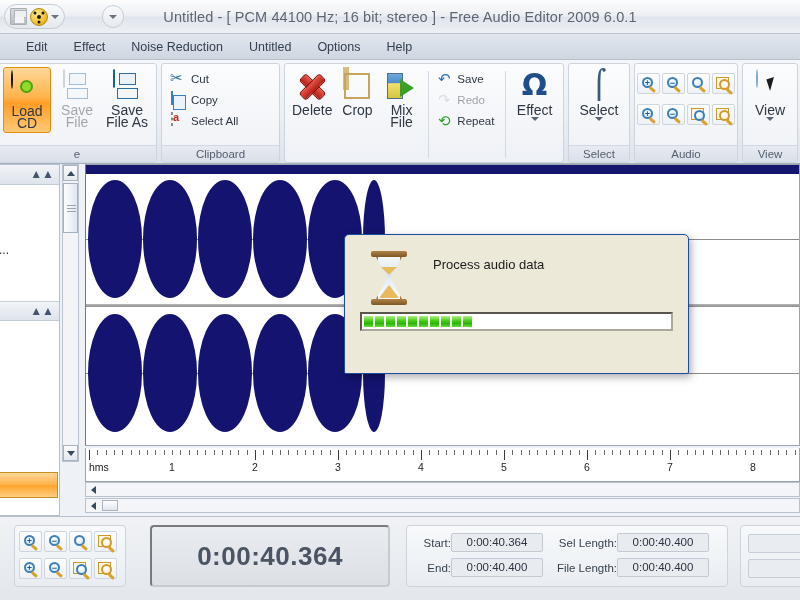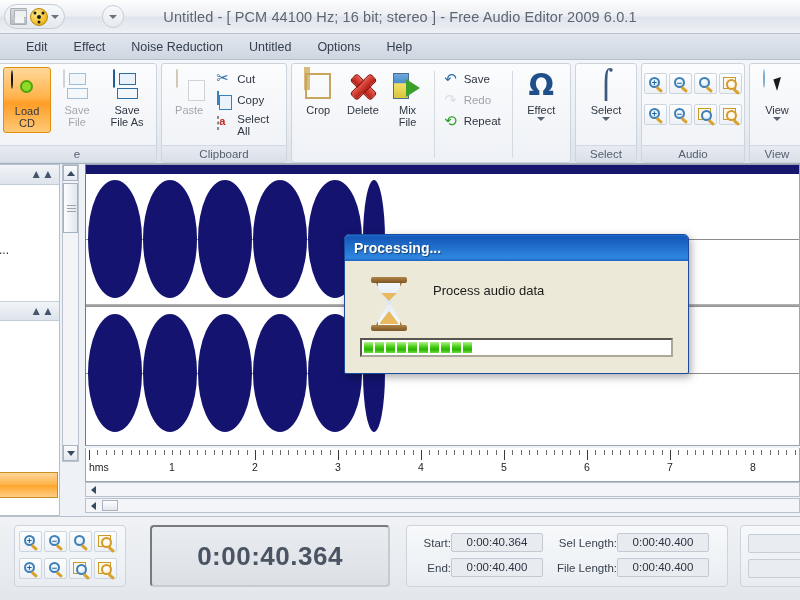--- a/index.html
+++ b/index.html
@@ -94,21 +94,21 @@
   }
   .bigbtn {
     width: 52px; display: flex; flex-direction: column; align-items: center;
     padding: 3px 2px; border-radius: 3px; cursor: default;
   }
   .bigbtn.active {
     background: linear-gradient(180deg,#ffd89a,#ffb34d 45%,#ff9e26 55%,#ffc877);
     border: 1px solid #e09010;
   }
   .bigbtn.dim { opacity: .42; }
-  .bigbtn .lbl { font-size: 11px; color: #2f3742; text-align: center; line-height: 12px; margin-top: 2px; }
+  .bigbtn .lbl { font-size: 14px; color: #2f3742; text-align: center; line-height: 12px; margin-top: 2px; }
   .icon32 { width: 32px; height: 32px; position: relative; }
 
   .smallcol { display: flex; flex-direction: column; gap: 1px; padding-top: 2px; }
   .smallbtn {
     display: flex; align-items: center; gap: 5px; padding: 2px 6px 2px 3px;
     font-size: 11.5px; color: #2f3742; border-radius: 2px; cursor: default;
   }
   .smallbtn.dim { opacity: .45; }
   .icon16 { width: 16px; height: 16px; position: relative; flex: none; }
   .rsep { width: 1px; align-self: stretch; background: #d4dae2; margin: 4px 3px; }
@@ -469,24 +469,20 @@
         <div class="bigbtn">
           <span class="icon32"><span class="ic-floppy"></span></span>
           <span class="lbl"><span>Save</span><br><span>File As</span></span>
         </div>
       </div>
       <div class="rgroup-label">e</div>
     </div>
 
     <div class="rgroup" style="width:134px">
       <div class="rgroup-body">
-        <div class="bigbtn dim" style="width:50px">
-          <span class="icon32"><span class="ic-paste"></span></span>
-          <span class="lbl">Paste</span>
-        </div>
         <div class="smallcol">
           <div class="smallbtn">
             <span class="icon16 ic-cut"></span>
             <span>Cut</span>
           </div>
           <div class="smallbtn">
             <span class="icon16"><span class="ic-copy"></span></span>
             <span>Copy</span>
           </div>
           <div class="smallbtn">
@@ -494,26 +490,26 @@
             <span>Select All</span>
           </div>
         </div>
       </div>
       <div class="rgroup-label">Clipboard</div>
     </div>
 
     <div class="rgroup" style="width:280px">
       <div class="rgroup-body">
         <div class="bigbtn">
+          <span class="icon32"><span class="ic-x"></span></span>
+          <span class="lbl">Delete</span>
+        </div>
+        <div class="bigbtn">
           <span class="icon32"><span class="ic-crop"></span></span>
           <span class="lbl">Crop</span>
-        </div>
-        <div class="bigbtn">
-          <span class="icon32"><span class="ic-x"></span></span>
-          <span class="lbl">Delete</span>
         </div>
         <div class="bigbtn">
           <span class="icon32"><span class="ic-mix"></span></span>
           <span class="lbl"><span>Mix</span><br><span>File</span></span>
         </div>
         <div class="rsep"></div>
         <div class="smallcol">
           <div class="smallbtn">
             <span class="icon16 ic-undo">↶</span>
             <span>Save</span>
@@ -835,23 +831,20 @@
       </div>
     </div>
 
     <div class="bpanel right-panel">
       <div class="blank-field"></div>
       <div class="blank-field"></div>
     </div>
   </div>
 
   <div class="dialog">
-    <div class="dlg-title">
-      <span class="t">Processing...</span>
-    </div>
     <div class="dlg-body">
       <div class="hourglass">
         <span class="hg-cap top"></span>
         <span class="hg-glass"></span>
         <span class="hg-sand-top"></span>
         <span class="hg-sand-bot"></span>
         <span class="hg-cap bot"></span>
       </div>
       <div class="dlg-text">
         <div class="dlg-line">Process audio data</div>

